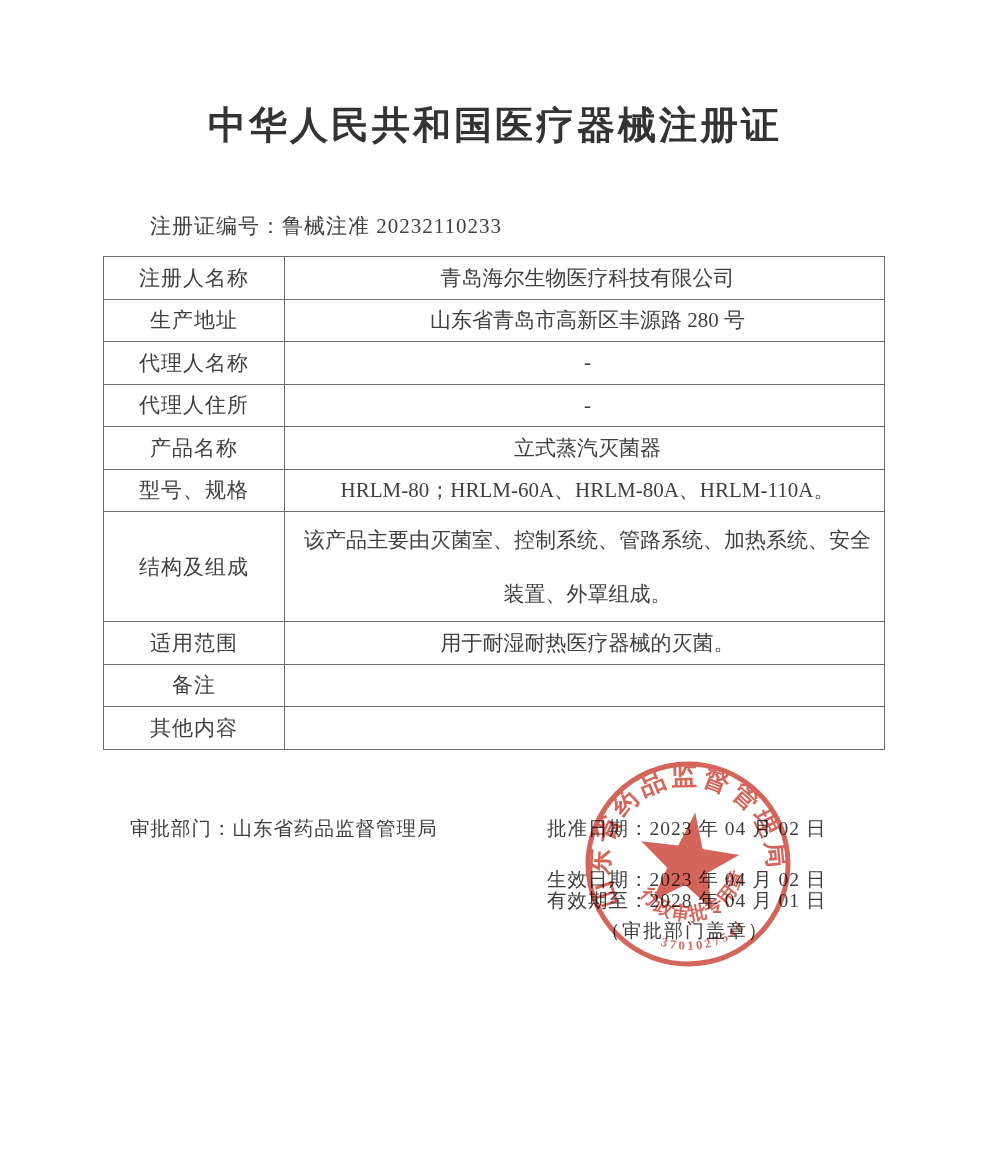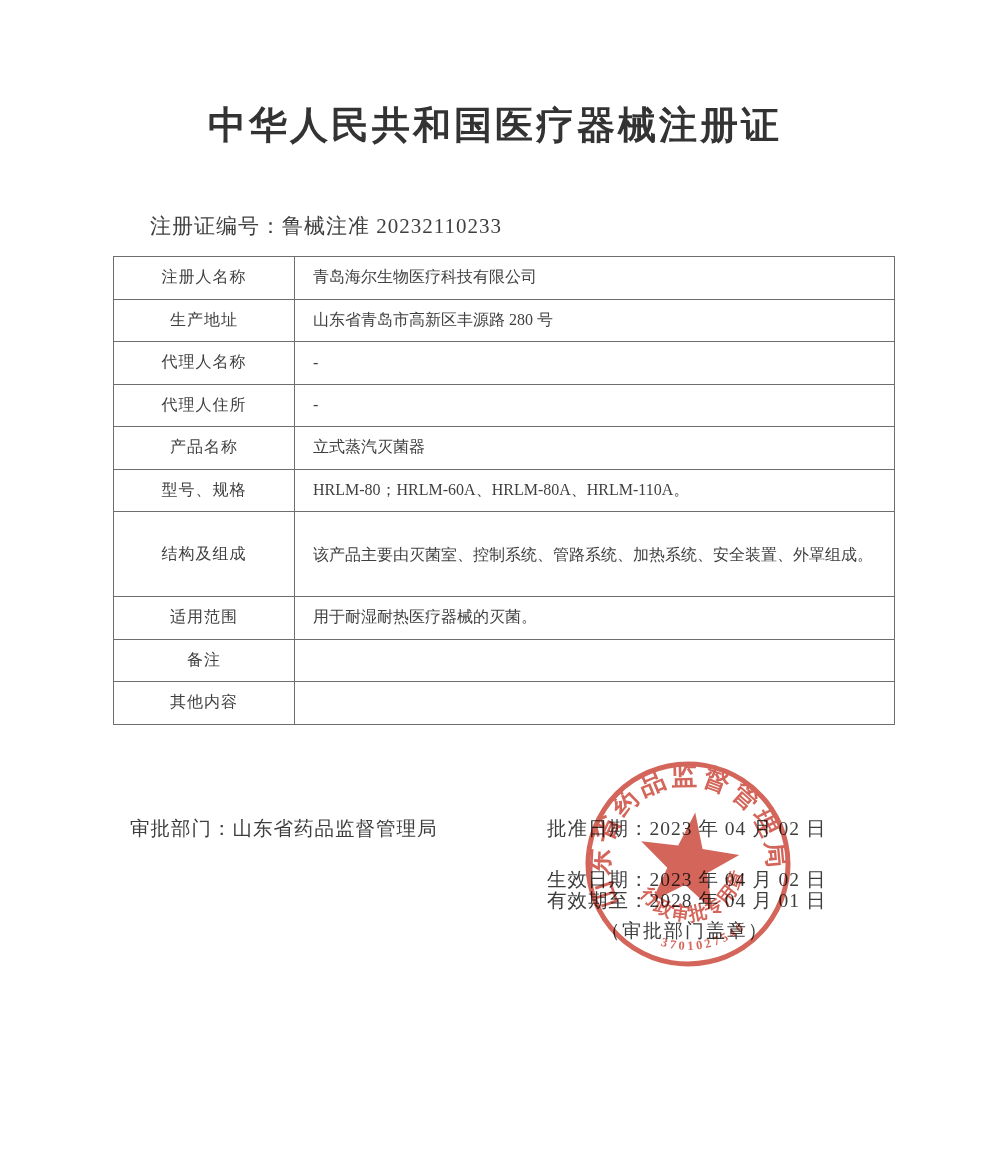--- a/index.html
+++ b/index.html
@@ -8,28 +8,28 @@
     font-family:"Liberation Serif","DejaVu Serif",serif;color:#3d3d3d;overflow:hidden;
   }
   .title{
     position:absolute;top:100px;left:0;width:100%;text-align:center;
     font-size:38px;font-weight:bold;letter-spacing:3px;color:#333333;
   }
   .regline{
     position:absolute;top:212px;left:150px;font-size:21px;letter-spacing:1px;color:#3f3f3f;
   }
   .cert-table{
-    position:absolute;top:256px;left:113px;width:782px;
-    border-collapse:collapse;table-layout:fixed;font-size:16px;color:#3f3f3f;
+    position:absolute;top:256px;left:103px;width:782px;
+    border-collapse:collapse;table-layout:fixed;font-size:21px;color:#3f3f3f;
   }
   .cert-table td{border:1.6px solid #6e6e6e;height:41.5px;padding:0;overflow:hidden;}
   .cert-table td.lab{width:180px;text-align:center;letter-spacing:1px;}
-  .cert-table td.val{padding:0 12px 0 18px;text-align:left;}
+  .cert-table td.val{padding:0 12px 0 18px;text-align:center;}
   .cert-table tr.tall td{height:83px;}
-  .cert-table tr.tall td.val{line-height:30px;padding-top:1px;}
+  .cert-table tr.tall td.val{line-height:54px;padding-top:1px;}
   .dept{position:absolute;left:130px;top:815px;font-size:19.5px;letter-spacing:1px;text-align:center;}
   .dateline{position:absolute;left:527px;font-size:19.5px;letter-spacing:1px;margin-left:20px;}
   .d1{top:815px;} .d2{top:866px;} .d3{top:887px;}
   .sealnote{position:absolute;left:601px;top:918px;font-size:19px;letter-spacing:2px;}
   .stamp{
     position:absolute;left:572px;top:748px;width:232px;height:232px;
     mix-blend-mode:multiply;opacity:.85;
   }
   .stamp text{font-family:"Liberation Serif","DejaVu Serif",serif;font-weight:bold;}
 </style>

